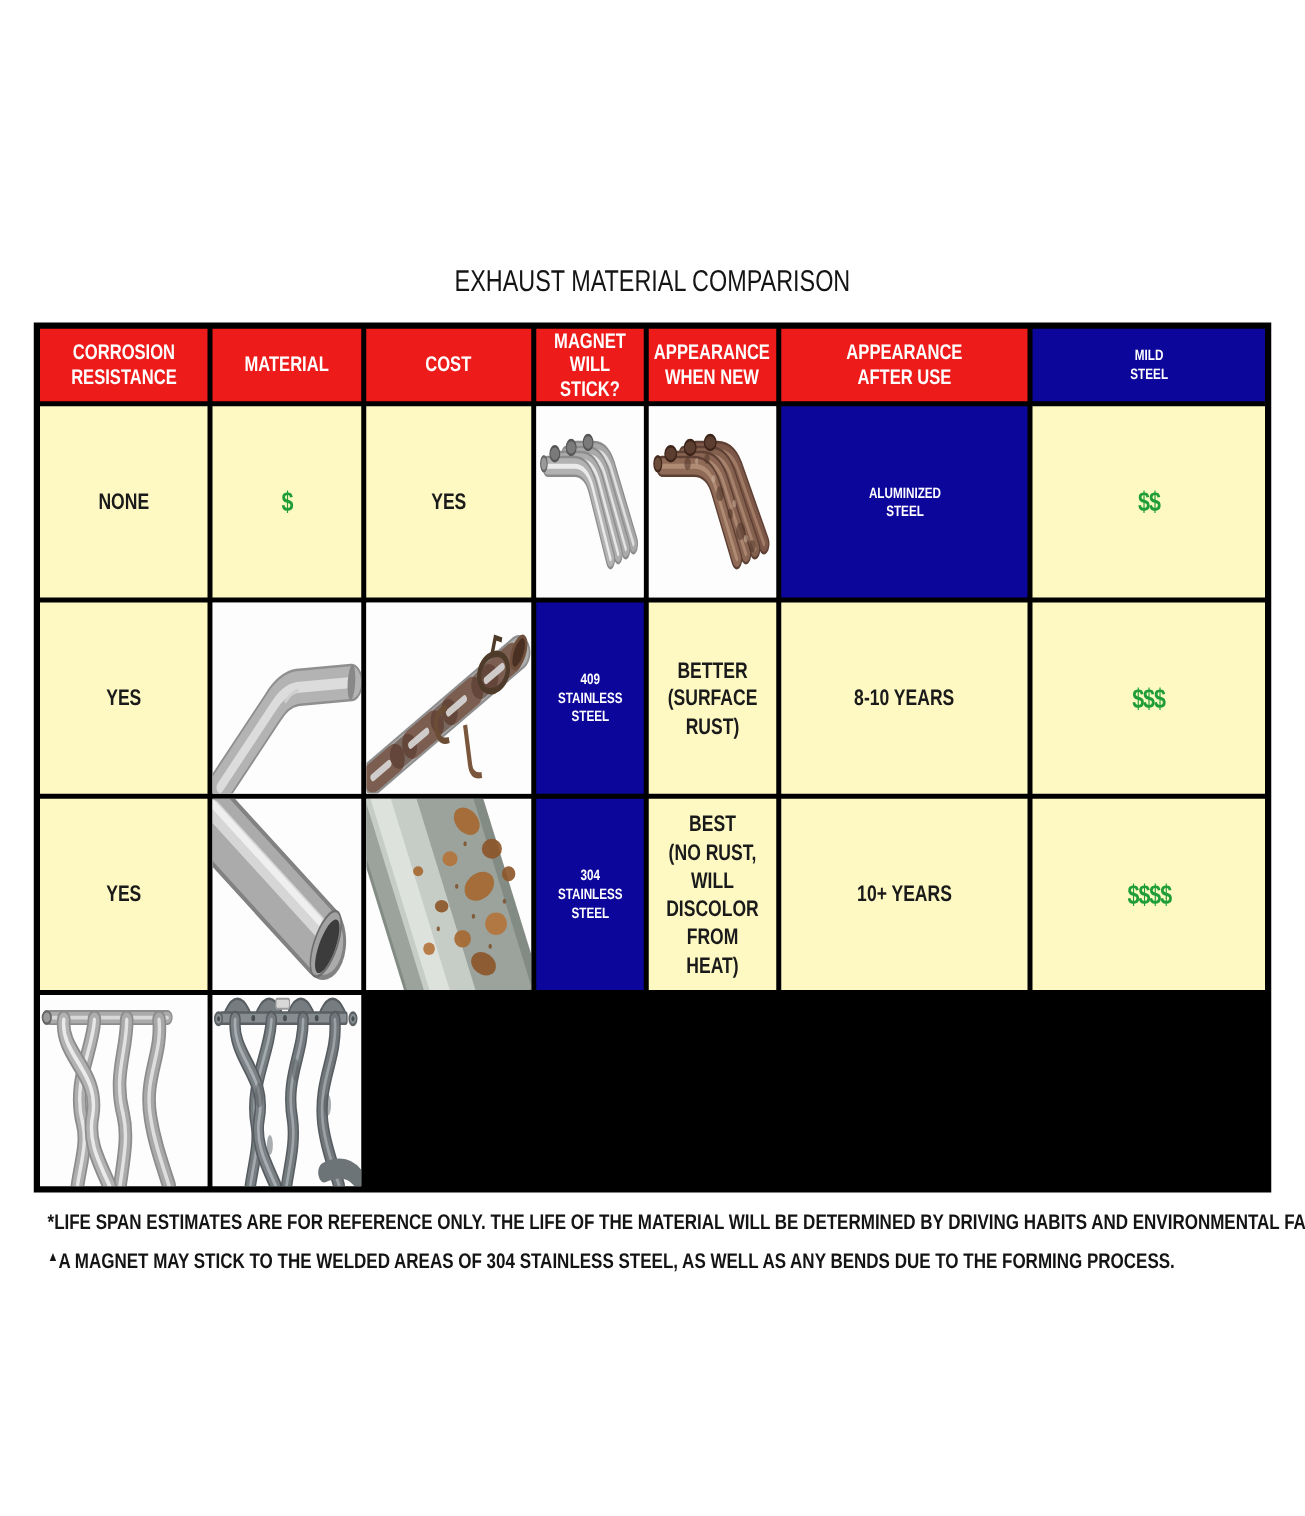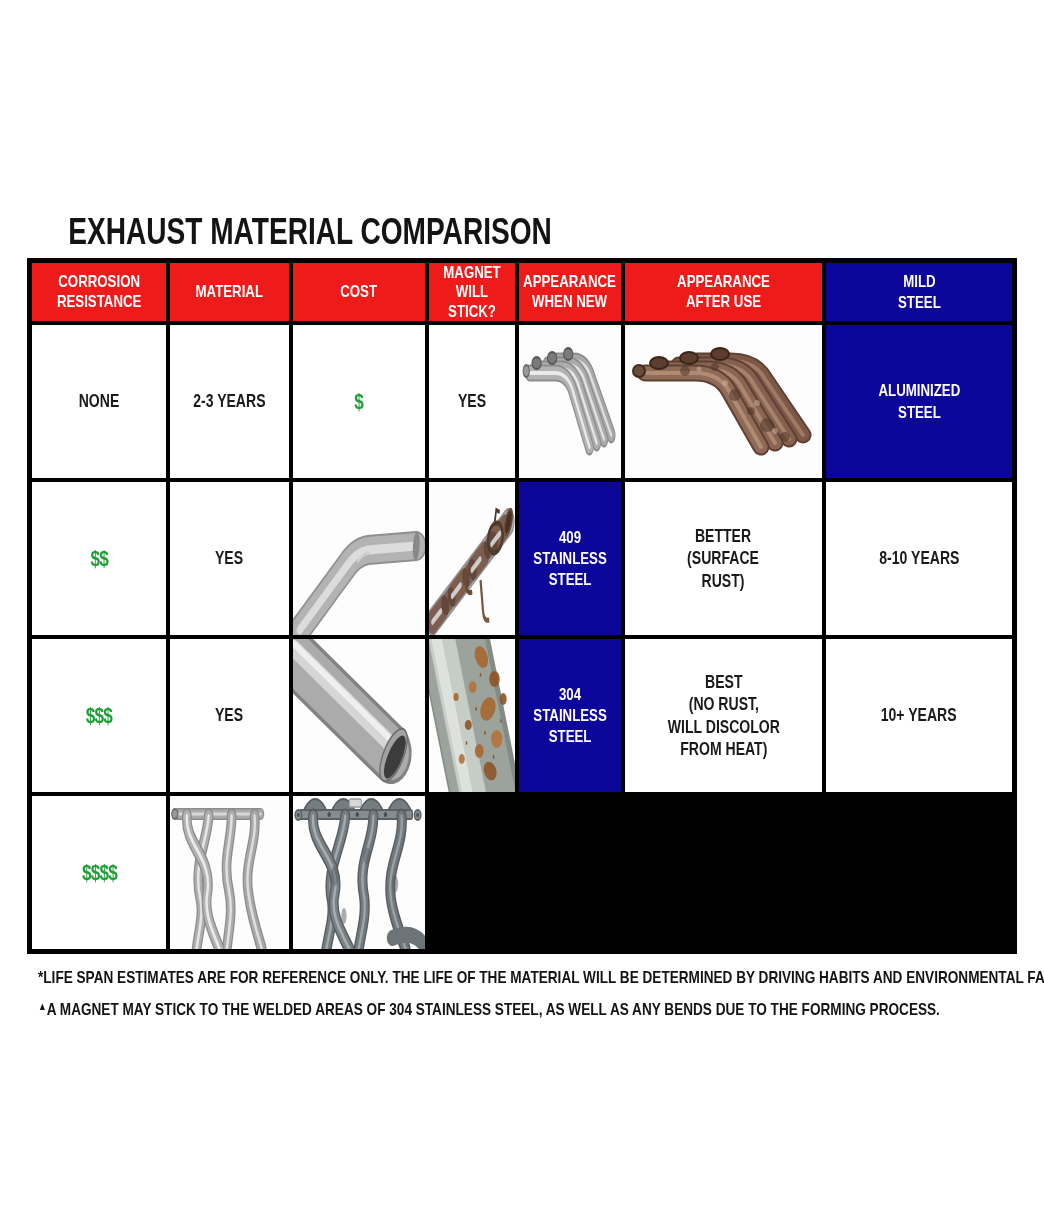--- a/index.html
+++ b/index.html
@@ -1,28 +1,28 @@
 <!DOCTYPE html>
 <html><head>
 <meta charset="utf-8">
 <style>
   html,body{margin:0;padding:0;background:#fff;}
   .page{position:relative;width:1044px;height:1213px;background:#fff;
         font-family:"Liberation Sans",sans-serif;overflow:hidden;}
-  .title{position:absolute;top:214px;left:0;width:100%;
-         font-size:36px;font-weight:bold;color:#141414;line-height:1;}
+  .title{position:absolute;top:214px;left:0;width:100%;text-align:center;
+         font-size:24px;font-weight:normal;color:#141414;line-height:1;}
   .cond{display:inline-block;transform:scaleX(0.78);transform-origin:center;}
   .tbl{position:absolute;left:27px;top:258px;width:990px;height:696px;background:#000;
        display:grid;grid-template-columns:134px 119px 132px 86px 102px 197px 186px;
        grid-template-rows:58px 153px 153px 153px 153px;gap:4px;padding:5px;box-sizing:border-box;}
   .cell{display:flex;align-items:center;justify-content:center;text-align:center;
         white-space:pre-line;overflow:hidden;}
   .hcell{background:#ee1b1b;color:#fff;font-weight:bold;font-size:17px;line-height:1.15;}
-  .mcell{background:#0d069b;color:#fff;font-weight:bold;font-size:17px;line-height:1.25;}
-  .dcell{background:#ffffff;color:#1a1a1a;font-weight:bold;font-size:18px;line-height:1.25;}
+  .mcell{background:#0d069b;color:#fff;font-weight:bold;font-size:12px;line-height:1.25;}
+  .dcell{background:#fef9c3;color:#1a1a1a;font-weight:bold;font-size:18px;line-height:1.25;}
   .cost{color:#1f9e38;font-size:22px;letter-spacing:-1px;}
   .pcell{background:#fff;}
   .pcell svg{width:100%;height:100%;display:block;}
   sup.mark{font-size:11px;vertical-align:7px;}
   .notes{position:absolute;left:38px;top:964px;width:990px;color:#141414;
          font-weight:bold;font-size:17px;line-height:28px;}
   .note-line{white-space:nowrap;}
   .note-line .cond{transform:scaleX(0.8);transform-origin:left center;}
   .tri{font-size:11px;vertical-align:5px;}
 </style>
@@ -44,21 +44,20 @@
     <div class="cell hcell"><span class="cond">MAGNET
 WILL STICK?</span></div>
     <div class="cell hcell"><span class="cond">APPEARANCE
 WHEN NEW</span></div>
     <div class="cell hcell"><span class="cond">APPEARANCE
 AFTER USE</span></div>
 
     <div class="cell mcell"><span class="cond">MILD
 STEEL</span></div>
     <div class="cell dcell"><span class="cond">NONE</span></div>
-    <div class="cell dcell"><span class="cond">2-3 YEARS</span></div>
     <div class="cell dcell cost"><span class="cond">$</span></div>
     <div class="cell dcell"><span class="cond"><span>YES</span><sup class="mark"></sup></span></div>
     <div class="cell pcell">
       <svg viewBox="0 0 197 153" preserveAspectRatio="none">
         <rect width="197" height="153" fill="#fdfdfd"></rect>
         <g fill="none" stroke-linecap="round">
           <g>
               <path d="M72,36 H106 Q130,36 140,54 L178,110" stroke="#8c8c8c" stroke-width="17"></path>
               <path d="M72,36 H106 Q130,36 140,54 L178,110" stroke="#a8a8a8" stroke-width="13"></path>
               <path d="M72,36 H106 Q130,36 140,54 L178,110" stroke="#dedede" stroke-width="4"></path>

